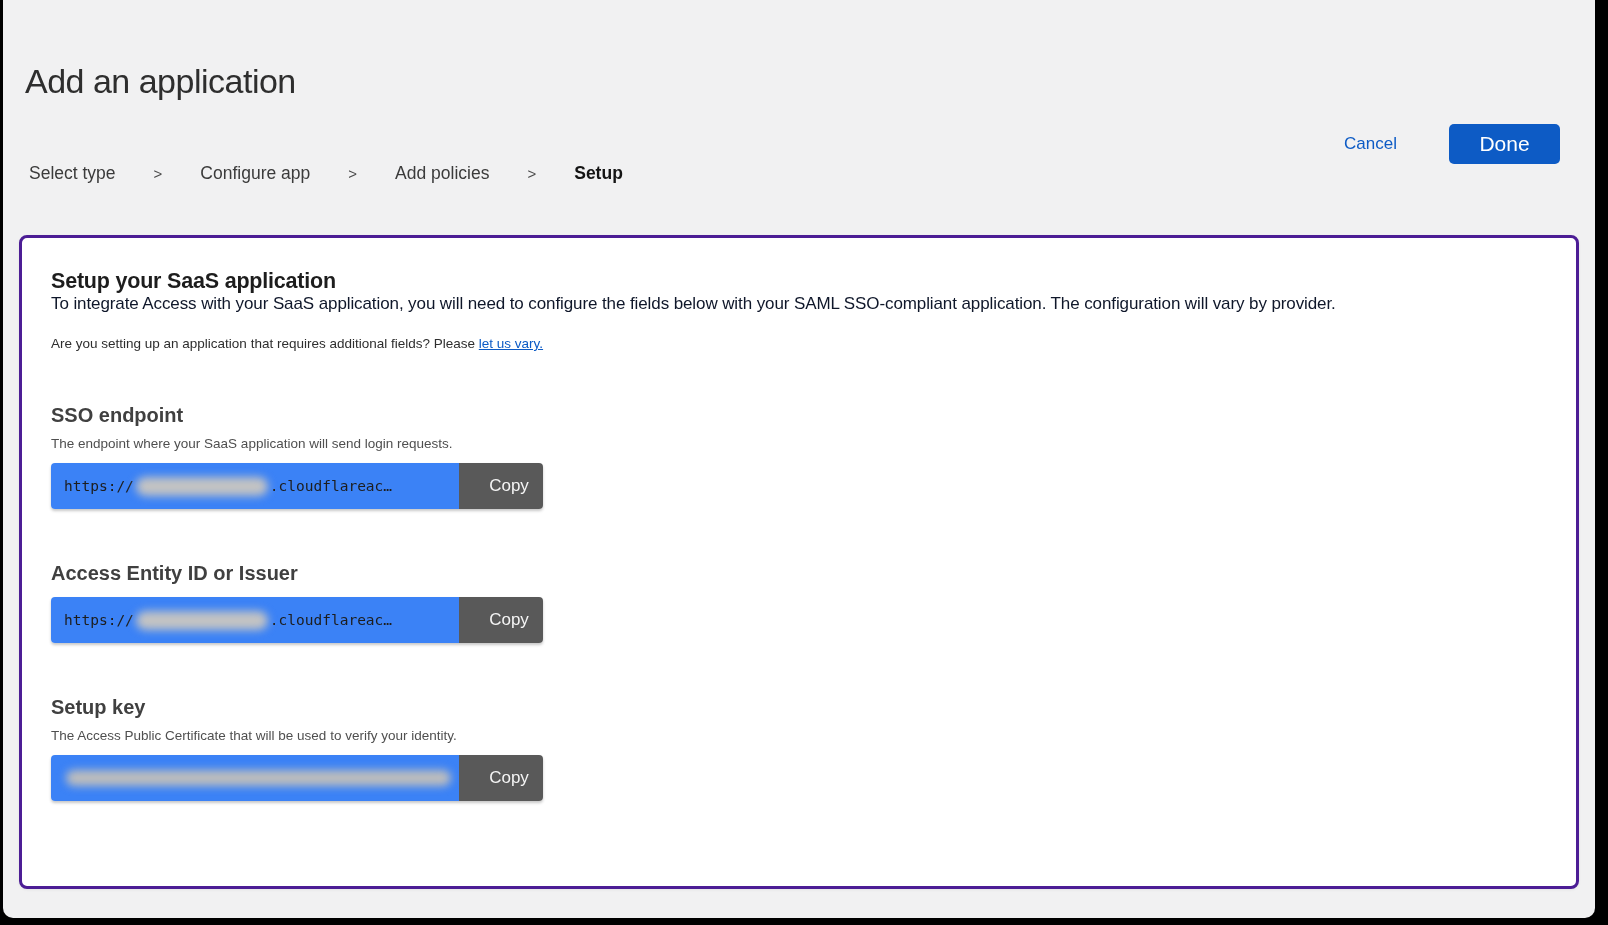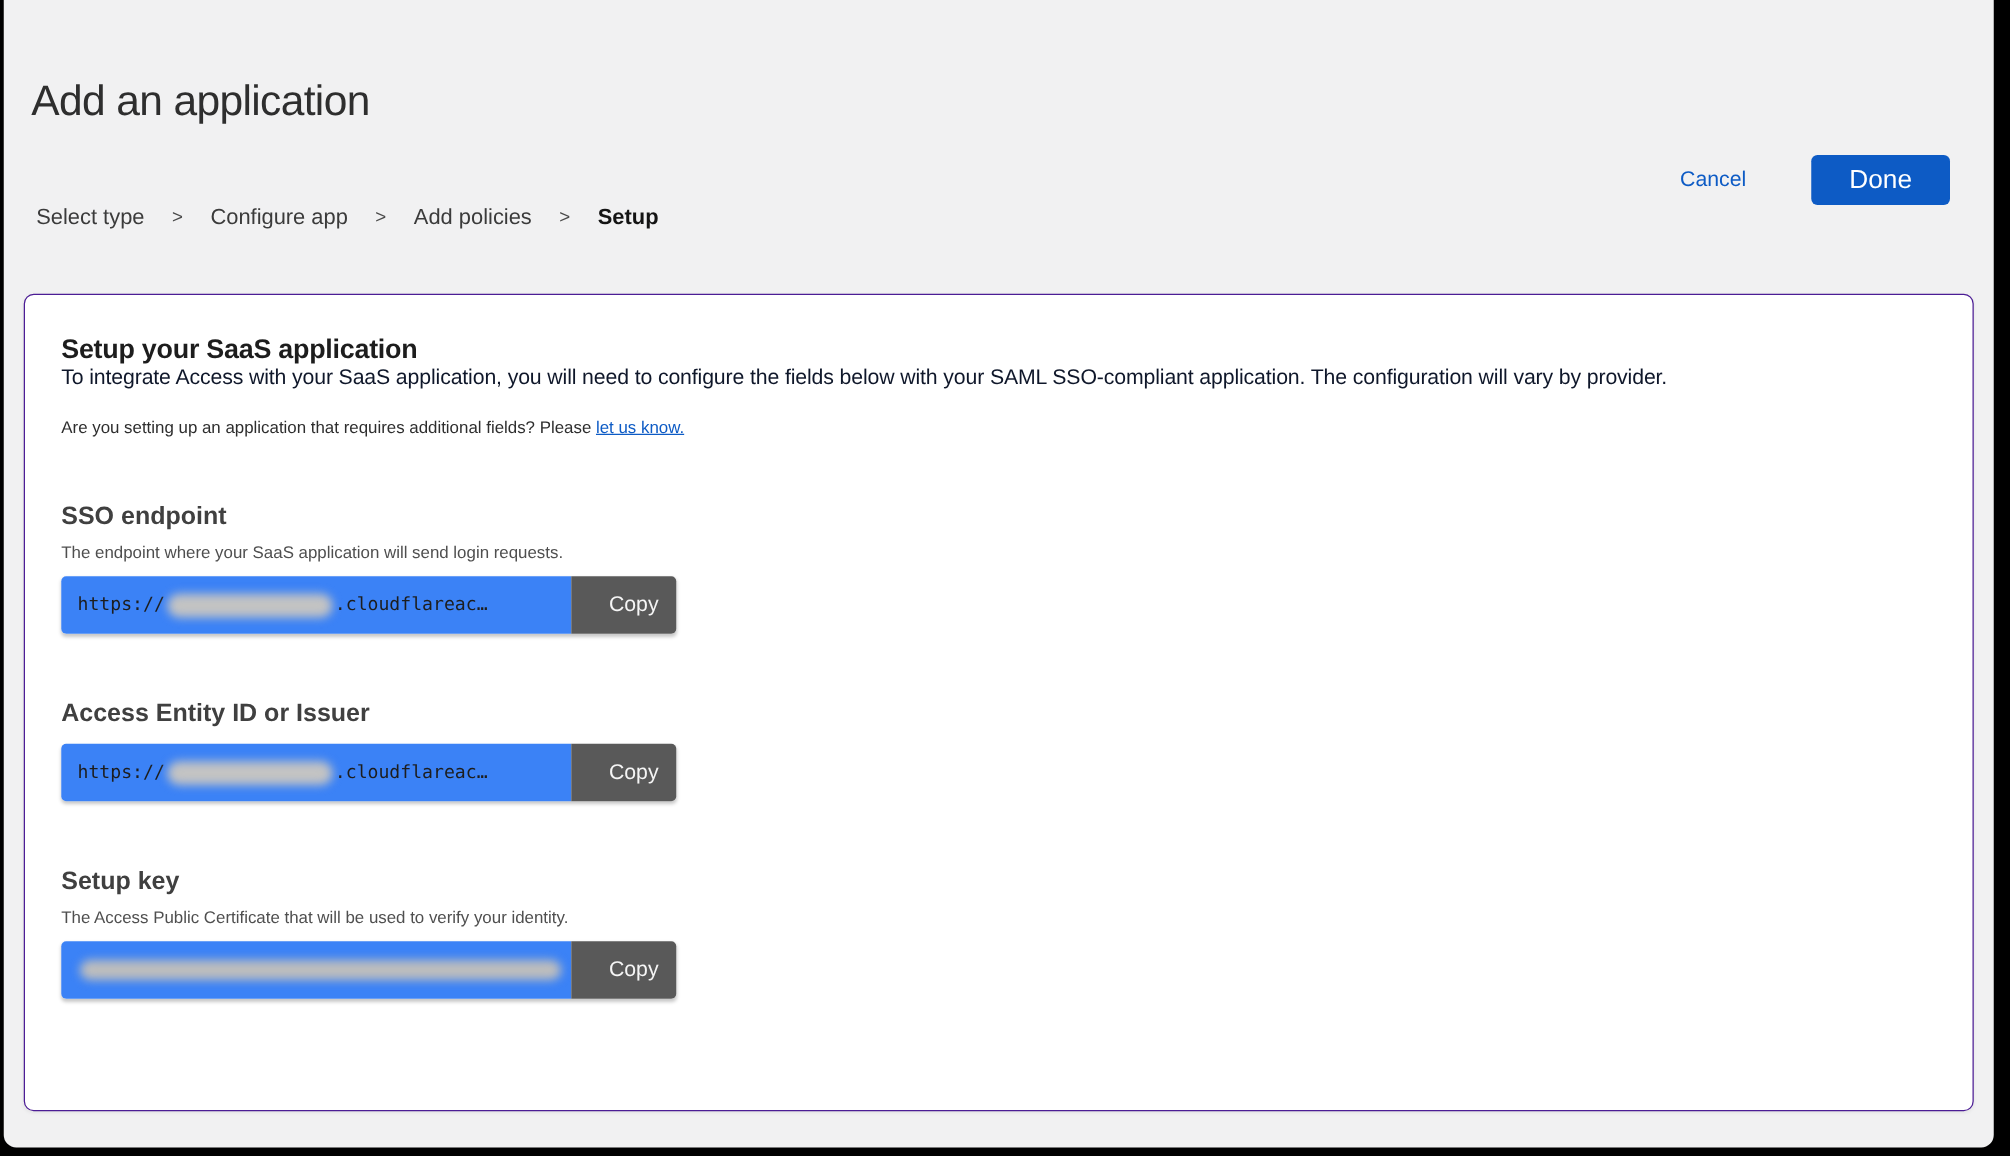--- a/index.html
+++ b/index.html
@@ -53,31 +53,31 @@
     cursor: pointer;
   }
 
   
   .breadcrumb {
     margin: 62px 0 0 10px;
     font-size: 17.5px;
     color: #3b3b3b;
     display: flex;
     align-items: center;
-    gap: 22px;
+    gap: 38px;
   }
   .crumb { color: #3b3b3b; }
   .crumb.active { color: #141414; font-weight: 700; }
   .crumb-sep { color: #4a4a4a; font-size: 15px; }
 
   
   .card {
     margin-top: 51px;
     background: #ffffff;
-    border: 1px solid #4c1d95;
+    border: 3px solid #4c1d95;
     border-radius: 8px;
     box-shadow: 0 1px 3px rgba(0,0,0,0.06);
     padding: 31px 30px 55px 29px;
     min-height: 654px;
   }
   .card-heading {
     font-size: 21.5px;
     font-weight: 700;
     color: #1d1d1d;
     letter-spacing: -0.2px;
@@ -179,21 +179,21 @@
       <span class="crumb">Configure app</span>
       <span class="crumb-sep">&gt;</span>
       <span class="crumb">Add policies</span>
       <span class="crumb-sep">&gt;</span>
       <span class="crumb active">Setup</span>
     </nav>
 
     <section class="card">
       <h2 class="card-heading">Setup your SaaS application</h2>
       <p class="card-intro">To integrate Access with your SaaS application, you will need to configure the fields below with your SAML SSO-compliant application. The configuration will vary by provider.</p>
-      <p class="card-note"><span>Are you setting up an application that requires additional fields? Please </span><a class="note-link" href="#">let us know.</a></p>
+      <p class="card-note"><span>Are you setting up an application that requires additional fields? Please </span><a class="note-link" href="#">let us vary.</a></p>
 
       <div class="field">
         <h3 class="field-label">SSO endpoint</h3>
         <p class="field-desc">The endpoint where your SaaS application will send login requests.</p>
         <div class="value-row">
           <div class="value-box">
             <span class="mono">https://</span>
             <span class="redacted"></span>
             <span class="mono">.cloudflareac…</span>
           </div>

